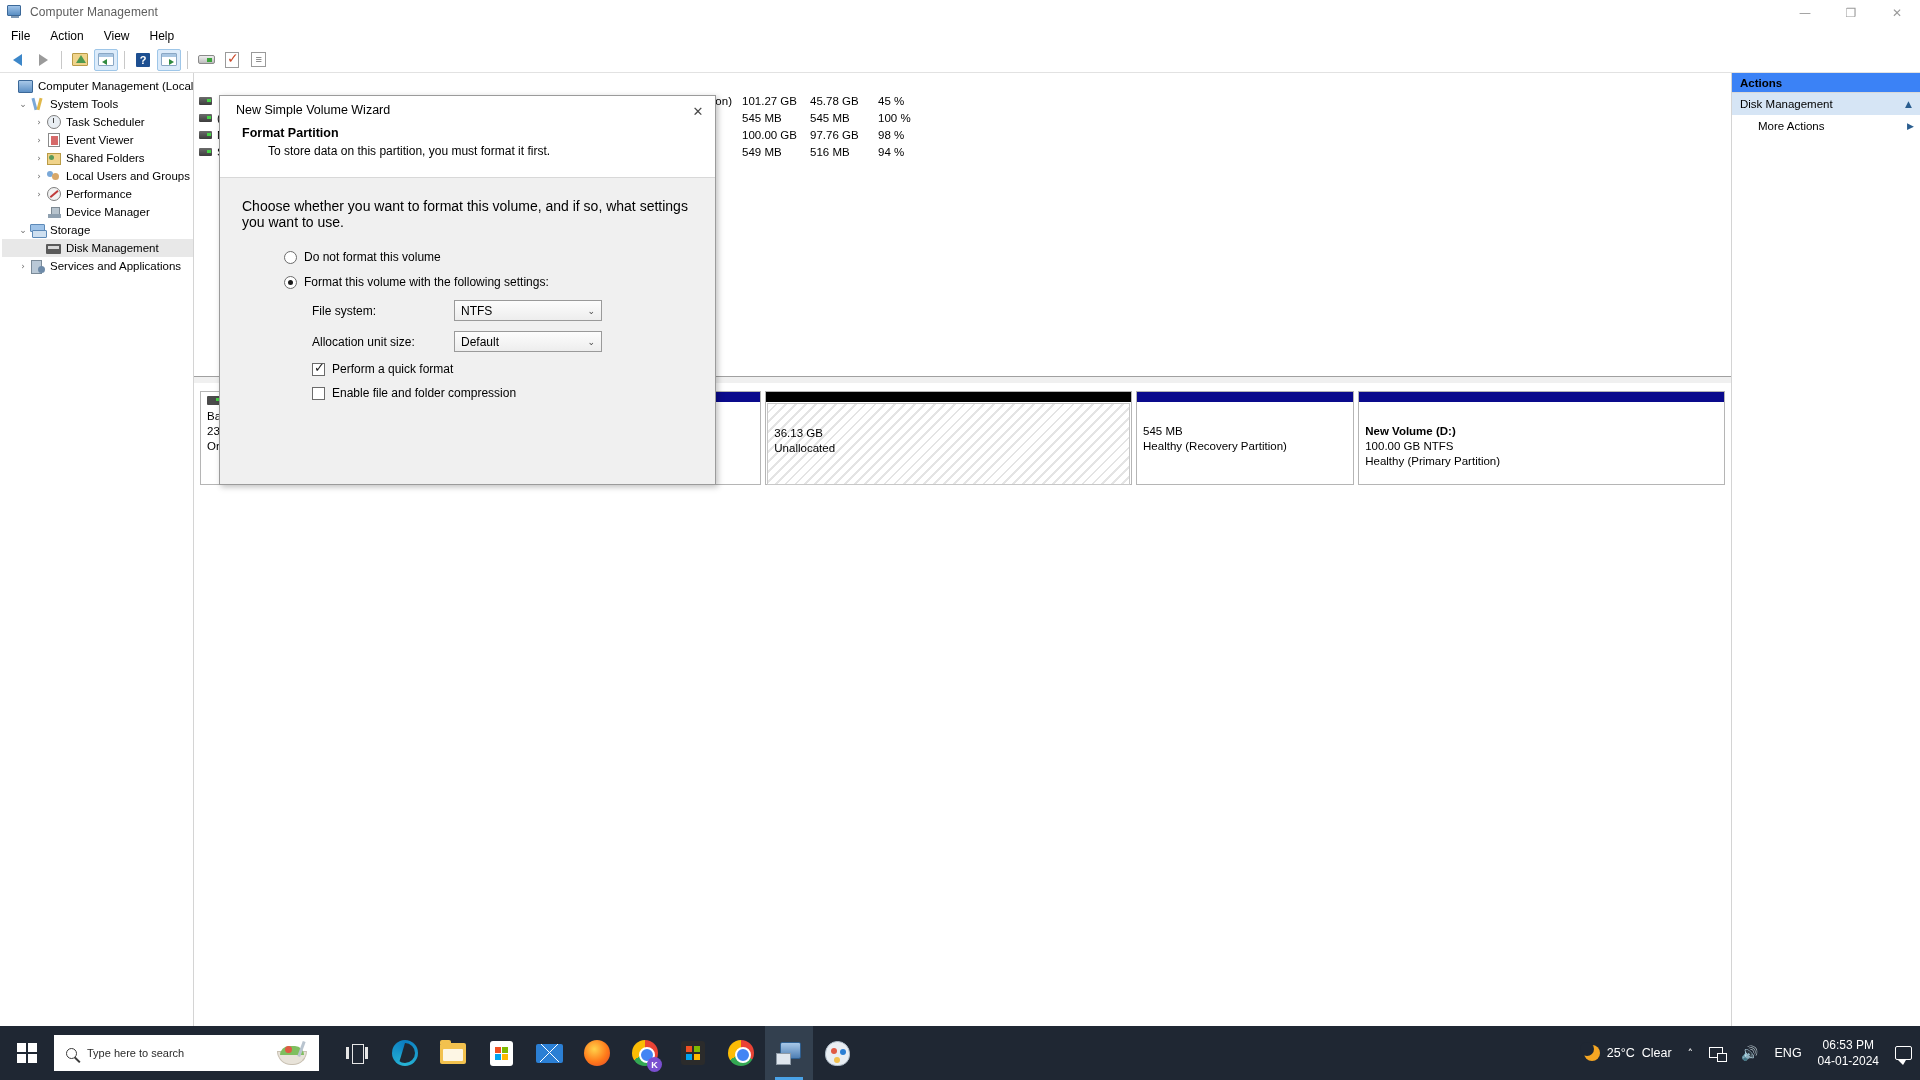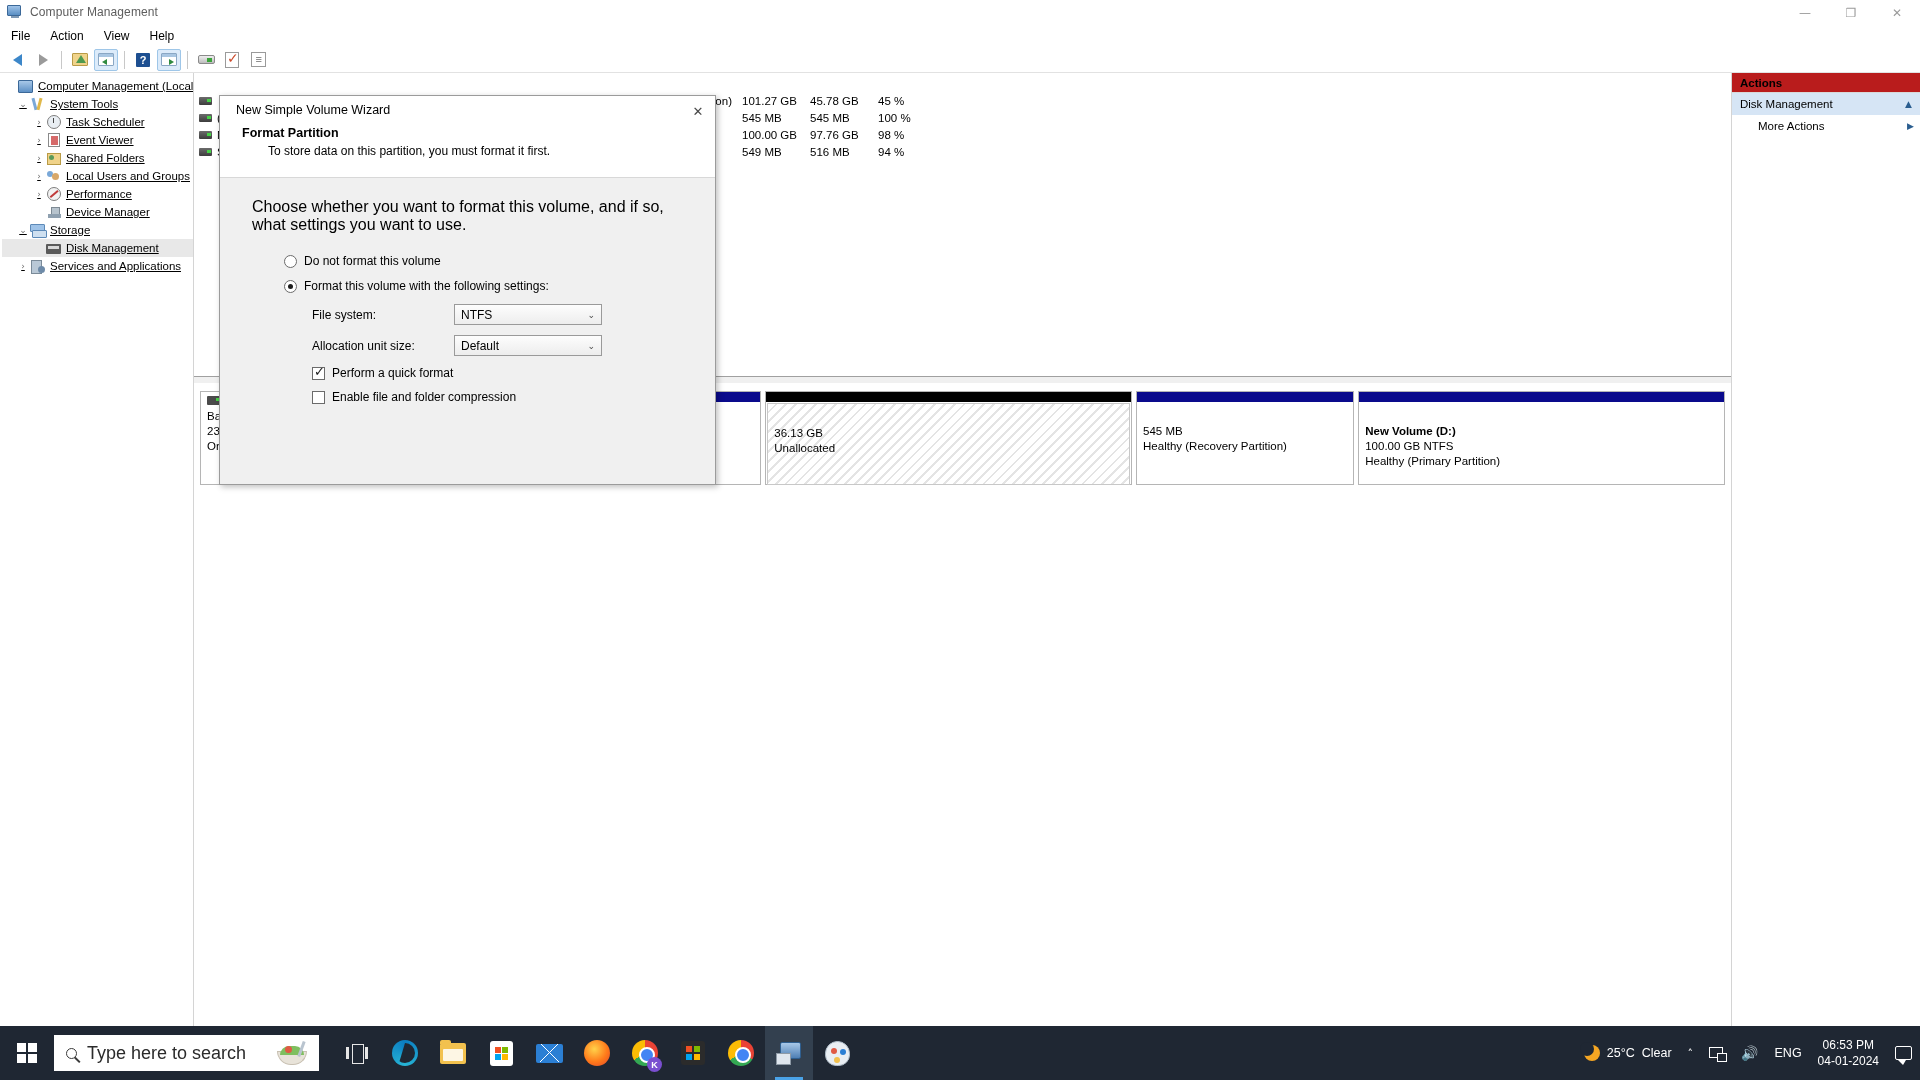--- a/index.html
+++ b/index.html
@@ -107,21 +107,21 @@
   
   .main {
     position: absolute; left: 0; top: 73px; width: 1920px; height: 981px;
     display: flex; background: #ffffff;
   }
   .tree-pane {
     width: 194px; flex: none; background: #ffffff; border-right: 1px solid #d4d4d4;
     position: relative; overflow: hidden;
   }
   .tree {
-    padding: 4px 0 0 2px; font-size: 11.5px; color: #000; text-decoration: underline;
+    padding: 4px 0 0 2px; font-size: 11.5px; color: #000;
   }
   .trow {
     display: flex; align-items: center; height: 18px; white-space: nowrap; padding-left: 2px;
   }
   .trow.sel { background: #e8e8e8; }
   .chev {
     width: 14px; flex: none; text-align: center; color: #6d6d6d; font-size: 9px; font-family: "DejaVu Sans", sans-serif;
   }
   .ticon { width: 16px; height: 15px; flex: none; margin-right: 4px; position: relative; }
   .tlabel { overflow: hidden; }
@@ -224,21 +224,21 @@
   .legend .sw.unalloc { background: #000000; }
   .legend .sw.primary { background: #0a0a8c; }
   .legend .li { display: flex; align-items: center; gap: 5px; margin-right: 12px; }
 
   
   .actions-pane {
     width: 188px; flex: none; background: #ffffff; font-size: 11.5px;
   }
   .actions-title {
     height: 20px; display: flex; align-items: center; padding-left: 8px;
-    font-weight: bold; border-bottom: 1px solid #d8d8d8; background: #b91c1c;
+    font-weight: bold; border-bottom: 1px solid #d8d8d8; background: #3b82f6;
   }
   .actions-item {
     height: 22px; display: flex; align-items: center; padding-left: 8px; padding-right: 8px;
     background: #d6e5f5; justify-content: space-between;
   }
   .actions-sub {
     height: 22px; display: flex; align-items: center; padding-left: 26px; padding-right: 6px;
     justify-content: space-between; background: #ffffff;
   }
   .caret-up { color: #2a5d8f; font-size: 9px; font-family:"DejaVu Sans",sans-serif;}
@@ -256,21 +256,21 @@
   }
   .dlg-title { position: absolute; left: 16px; top: 7px; font-size: 12.5px; color: #000; }
   .dlg-close {
     position: absolute; right: 6px; top: 5px; width: 22px; height: 20px;
     display: flex; align-items: center; justify-content: center; color: #4a4a4a; font-size: 13px;
     font-family: "DejaVu Sans", sans-serif;
   }
   .dlg-h2 { position: absolute; left: 22px; top: 30px; font-weight: bold; font-size: 12.5px; }
   .dlg-sub { position: absolute; left: 48px; top: 48px; font-size: 12px; }
   .dlg-body { padding: 20px 22px 0 22px; position: relative; height: 250px; }
-  .dlg-intro { margin-bottom: 20px; font-size: 16px; margin-left: 10px; }
+  .dlg-intro { margin-bottom: 20px; font-size: 14px; }
   .radio-row { display: flex; align-items: center; gap: 7px; margin-bottom: 11px; padding-left: 42px; }
   .radio {
     width: 13px; height: 13px; border-radius: 50%; border: 1px solid #6b6b6b; background: #fff;
     position: relative; flex: none;
   }
   .radio.on:after {
     content: ""; position: absolute; left: 3px; top: 3px; width: 5px; height: 5px; border-radius: 50%; background: #1b1b1b;
   }
   .field-row { display: flex; align-items: center; margin-bottom: 10px; padding-left: 70px; }
   .field-row .lbl { width: 142px; font-size: 12px; }
@@ -305,21 +305,21 @@
   
   .taskbar {
     position: absolute; left: 0; bottom: 0; width: 1920px; height: 54px;
     background: #1f2733; display: flex; align-items: center;
   }
   .start-btn { width: 54px; height: 54px; display: flex; align-items: center; justify-content: center; }
   .win-logo { width: 20px; height: 20px; display: grid; grid-template-columns: 1fr 1fr; grid-template-rows: 1fr 1fr; gap: 2px; }
   .win-logo i { background: #ffffff; display: block; }
   .search-box {
     width: 265px; height: 36px; background: #ffffff; display: flex; align-items: center;
-    gap: 10px; padding-left: 12px; color: #2b2b2b; font-size: 18px; position: relative;
+    gap: 10px; padding-left: 12px; color: #2b2b2b; font-size: 11px; position: relative;
   }
   .mag {
     width: 11px; height: 11px; border: 1.6px solid #3a3a3a; border-radius: 50%; position: relative; flex: none;
   }
   .mag:after { content: ""; position: absolute; right: -5px; bottom: -3px; width: 7px; height: 1.6px; background: #3a3a3a; transform: rotate(45deg); }
   .bowl { position: absolute; right: 12px; top: 6px; width: 30px; height: 24px; }
   .bowl .dish { position: absolute; left: 0; bottom: 0; width: 30px; height: 14px; background: #e8e3d9; border-radius: 0 0 15px 15px; border: 1px solid #c8c0b2;}
   .bowl .food { position: absolute; left: 3px; bottom: 10px; width: 24px; height: 9px; background: #7fbf5f; border-radius: 12px 12px 0 0;}
   .bowl .tom { position: absolute; left: 8px; bottom: 12px; width: 7px; height: 7px; background: #e05a44; border-radius: 50%;}
   .bowl .spoon { position: absolute; right: 4px; top: 0px; width: 3px; height: 16px; background: #b9c4cf; transform: rotate(20deg);}

